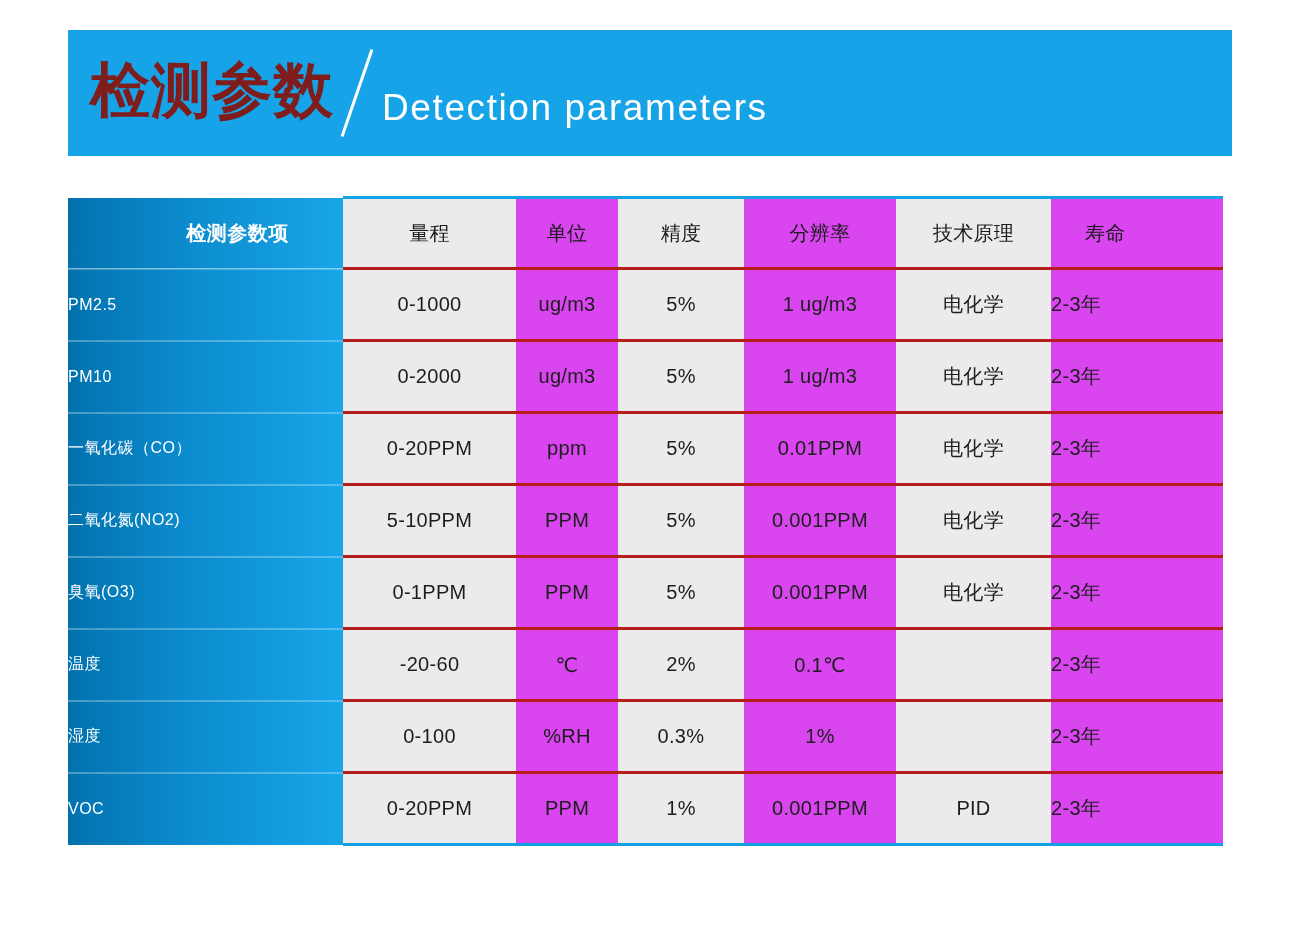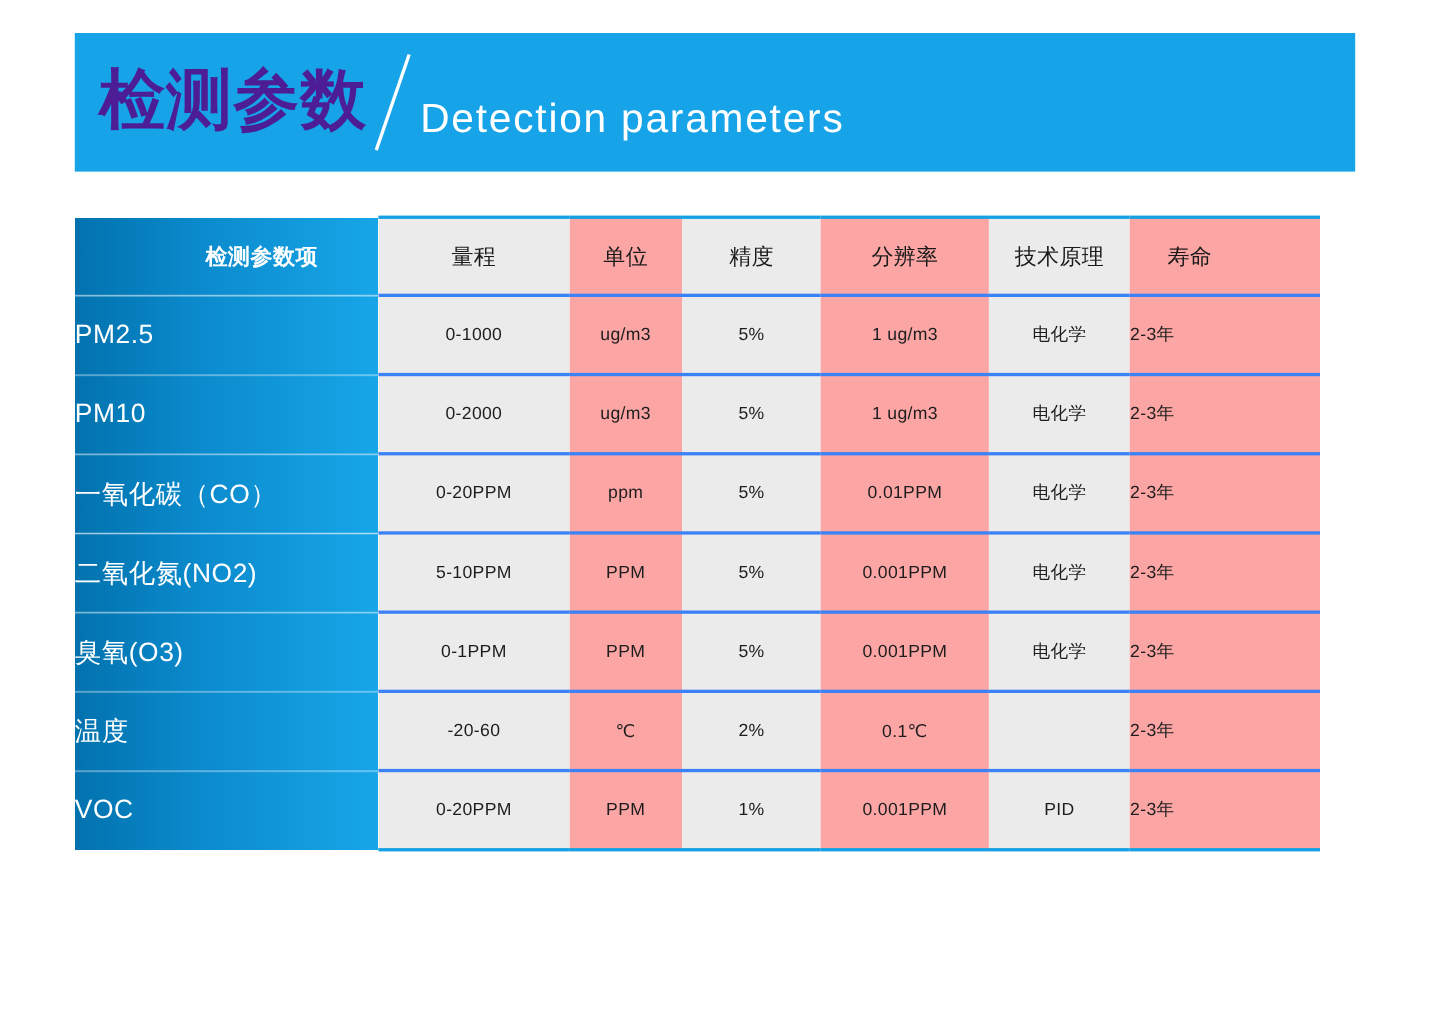--- a/index.html
+++ b/index.html
@@ -22,21 +22,21 @@
     display: flex;
     align-items: center;
   }
   .banner-inner {
     display: flex;
     align-items: center;
     margin-left: 22px;
     height: 100%;
   }
   .banner-title-cn {
-    color: #4c1d95;
+    color: #7f1d1d;
     font-size: 60px;
     font-weight: 700;
     letter-spacing: 1px;
     line-height: 1;
     position: relative;
     top: -2px;
   }
   .banner-slash {
     width: 46px;
     height: 92px;
@@ -84,21 +84,21 @@
 
   
   .tbl tr.header-row { height: 71px; }
   .tbl tr.data-row   { height: 72px; }
 
   
   .c-name {
     width: 275px;
     background: linear-gradient(to right, #0272ae 0%, #0b8bcd 42%, #17a6e8 100%);
     color: #ffffff;
-    font-size: 24px;
+    font-size: 16px;
     padding-left: 74px;
     letter-spacing: 0.5px;
     position: relative;
   }
   .header-row .c-name {
     font-size: 20px;
     font-weight: 700;
     padding-left: 64px;
   }
   
@@ -110,39 +110,39 @@
     height: 2px;
     background: rgba(255,255,255,0.28);
   }
   .data-row .c-name::before { top: -1px; }
   .header-row .c-name::after { bottom: -1px; }
 
   
   .cell {
     text-align: center;
     color: #1d1d1d;
-    font-size: 16px;
-    border-top: 3px solid #3b82f6;
+    font-size: 20px;
+    border-top: 3px solid #b91c1c;
     letter-spacing: 0.3px;
   }
   .header-row .cell {
     font-size: 20px;
     color: #1a1a1a;
     border-top: 3px solid #13a1e4;
   }
   tr.data-row:last-child .cell { border-bottom: 3px solid #13a1e4; }
 
   .shade { background: #ebebeb; }
-  .plain { background: #fca5a5; }
+  .plain { background: #d946ef; }
 
   .w-range { width: 173px; }
   .w-unit  { width: 102px; }
   .w-acc   { width: 126px; }
   .w-res   { width: 152px; }
-  .w-tech  { width: 128px; }
+  .w-tech  { width: 155px; }
   .w-life  { width: 172px; text-align: left; padding-left: 34px; }
 
   .header-row .w-life { text-align: left; padding-left: 34px; }
 </style>
 </head>
 <body>
 
 <div class="page">
 
   <div class="banner">
@@ -215,20 +215,29 @@
         <tr class="data-row">
           <td class="c-name">温度</td>
           <td class="cell shade w-range">-20-60</td>
           <td class="cell plain w-unit">℃</td>
           <td class="cell shade w-acc">2%</td>
           <td class="cell plain w-res">0.1℃</td>
           <td class="cell shade w-tech"></td>
           <td class="cell plain w-life">2-3年</td>
         </tr>
         <tr class="data-row">
+          <td class="c-name">湿度</td>
+          <td class="cell shade w-range">0-100</td>
+          <td class="cell plain w-unit">%RH</td>
+          <td class="cell shade w-acc">0.3%</td>
+          <td class="cell plain w-res">1%</td>
+          <td class="cell shade w-tech"></td>
+          <td class="cell plain w-life">2-3年</td>
+        </tr>
+        <tr class="data-row">
           <td class="c-name">VOC</td>
           <td class="cell shade w-range">0-20PPM</td>
           <td class="cell plain w-unit">PPM</td>
           <td class="cell shade w-acc">1%</td>
           <td class="cell plain w-res">0.001PPM</td>
           <td class="cell shade w-tech">PID</td>
           <td class="cell plain w-life">2-3年</td>
         </tr>
       </tbody>
     </table>

